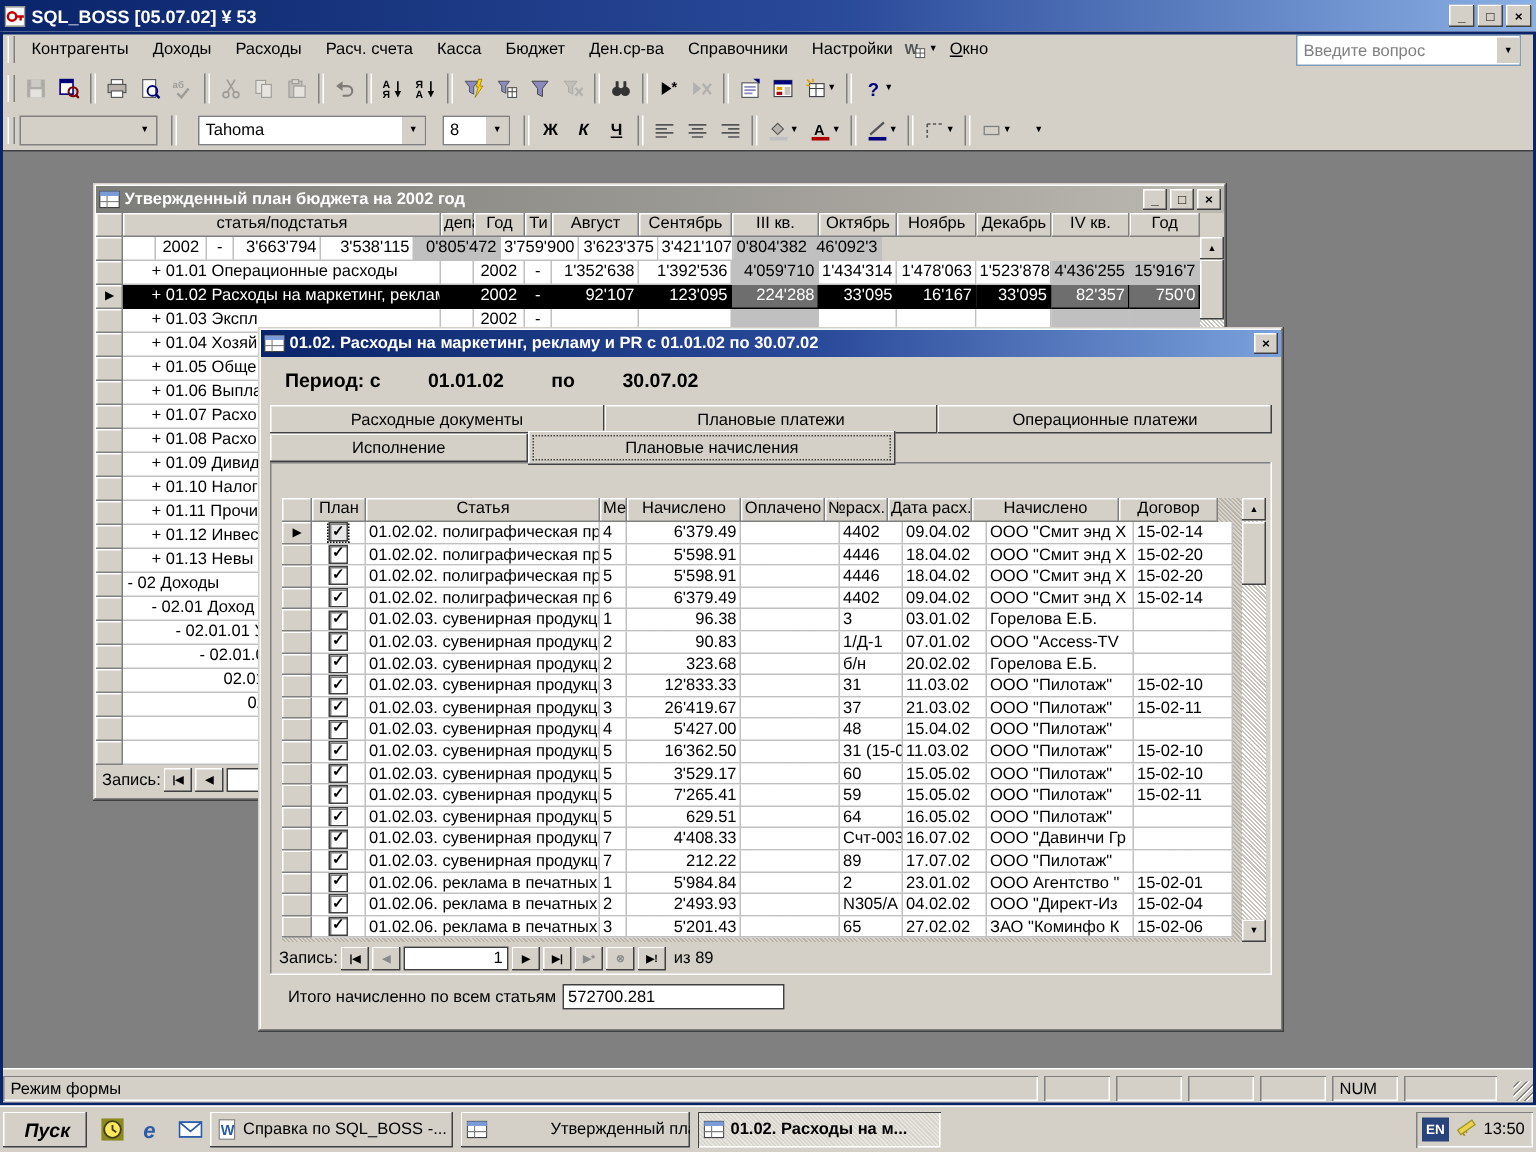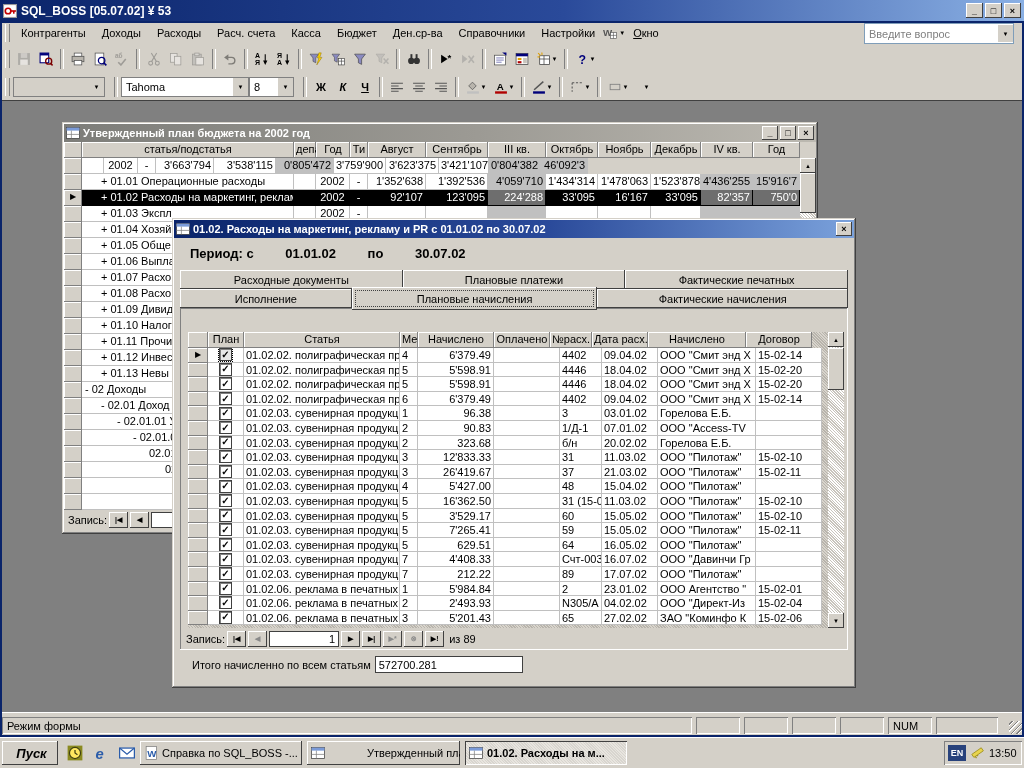--- a/index.html
+++ b/index.html
@@ -356,21 +356,21 @@
       </span>
   </div>
 
   <div class="toolbar tb2">
     <span class="grip"></span>
     <span class="combo disabled" style="width:92px;margin-right:6px;">
       <span class="cv"></span>
       <span class="ca">▼</span>
     </span>
     <span class="tsep"></span>
-    <span class="combo" style="width:128px;margin:0 0;">
+    <span class="combo" style="width:152px;margin:0 11px;">
       <span class="cv">Tahoma</span>
       <span class="ca">▼</span>
     </span>
     <span class="combo" style="width:45px;margin-right:6px;">
       <span class="cv">8</span>
       <span class="ca">▼</span>
     </span>
     <span class="tsep"></span>
     <span class="fmtbtn">Ж</span>
     <span class="fmtbtn" style="font-style:italic;">К</span>
@@ -830,26 +830,25 @@
       </div>
       <div class="period">
         <span>Период: с</span>
         <span>01.01.02</span>
         <span>по</span>
         <span>30.07.02</span>
       </div>
       <div class="tabsrow" id="tabs-top" style="top:52px;">
           <div class="tab" style="width: 33.33%;">Расходные документы</div>
           <div class="tab" style="width: 33.33%;">Плановые платежи</div>
-          <div class="tab" style="width: 33.33%;">Фактические печатных</div>
+          <div class="tab" style="width: 33.33%;">Операционные платежи</div>
         </div>
       <div class="tabsrow" id="tabs-bottom" style="top:71px;">
           <div class="tab" style="width: 25.7%;">Исполнение</div>
           <div class="tab active" style="width: 36.8%;">Плановые начисления</div>
-          <div class="tab" style="width: 37.5%;">Фактические начисления</div>
         </div>
       <div class="page"></div>
       <div class="etable" id="expense-table">
           <div class="erow hdr">
             <div class="ecell h" style="width: 20px;"></div>
             <div class="ecell h" style="width: 36px;">План</div>
             <div class="ecell h" style="width: 156px;">Статья</div>
             <div class="ecell h" style="width: 18px;">Ме</div>
             <div class="ecell h" style="width: 76px;">Начислено</div>
             <div class="ecell h" style="width: 56px;">Оплачено</div>

